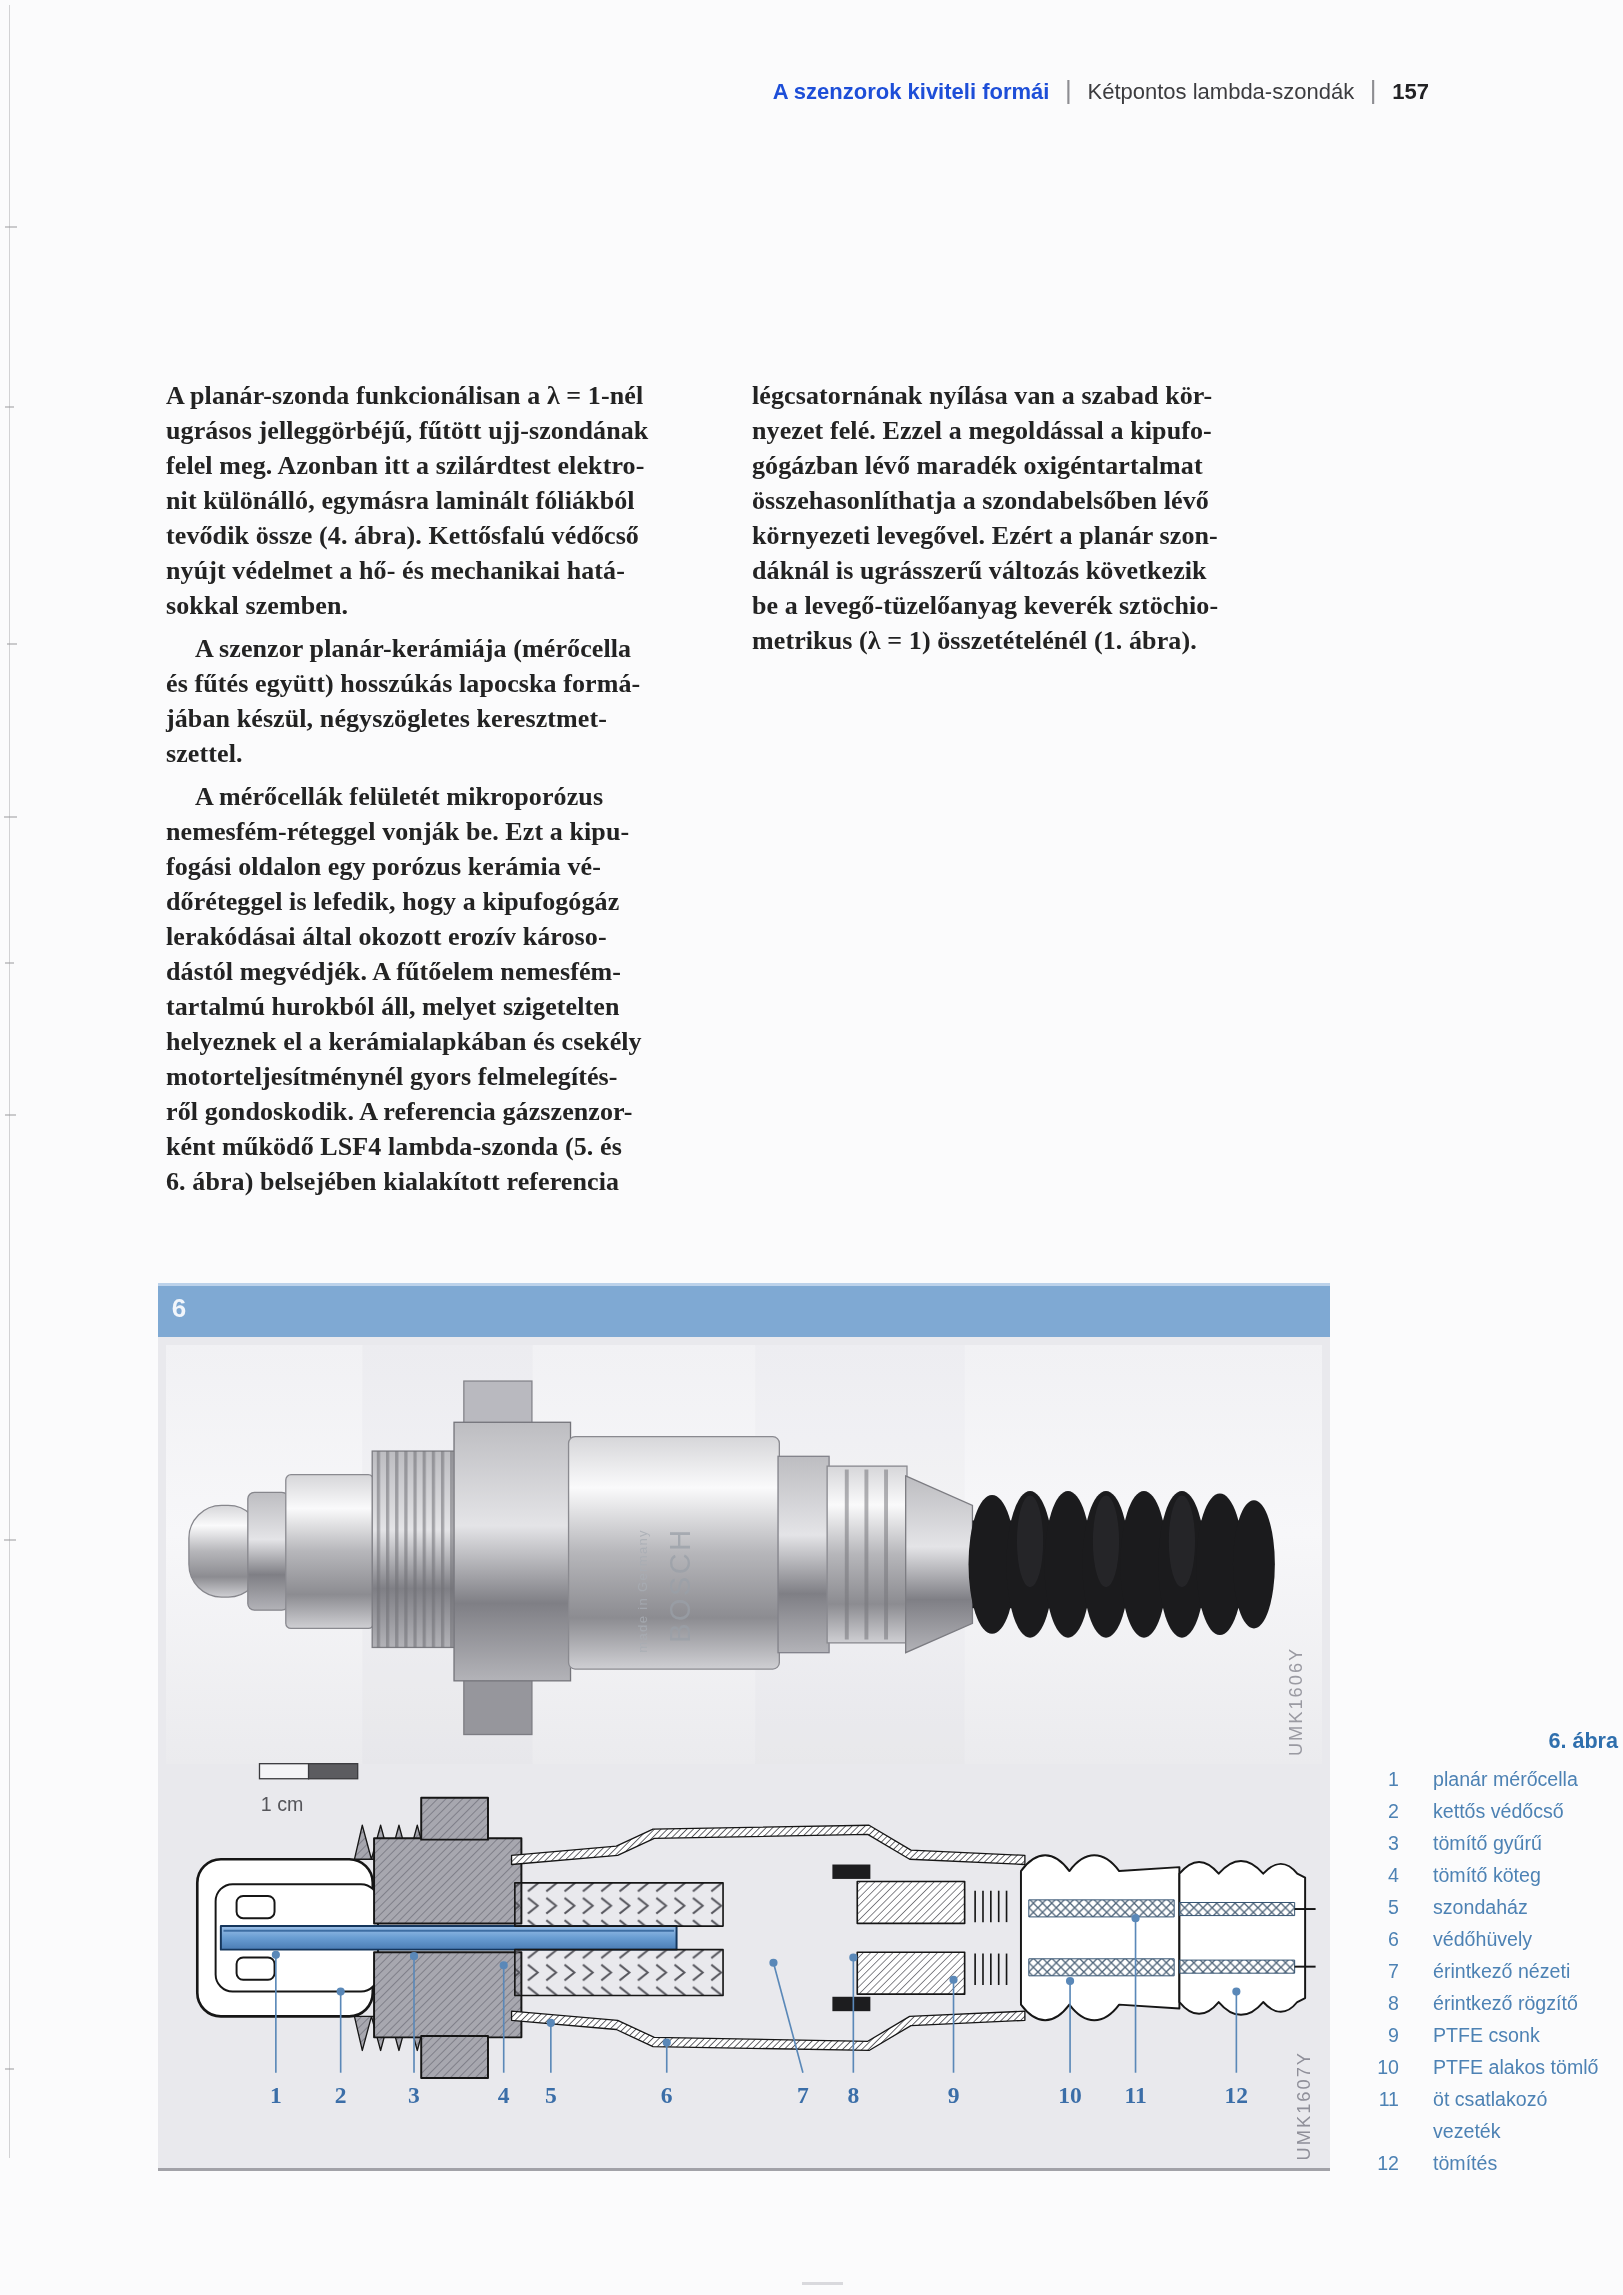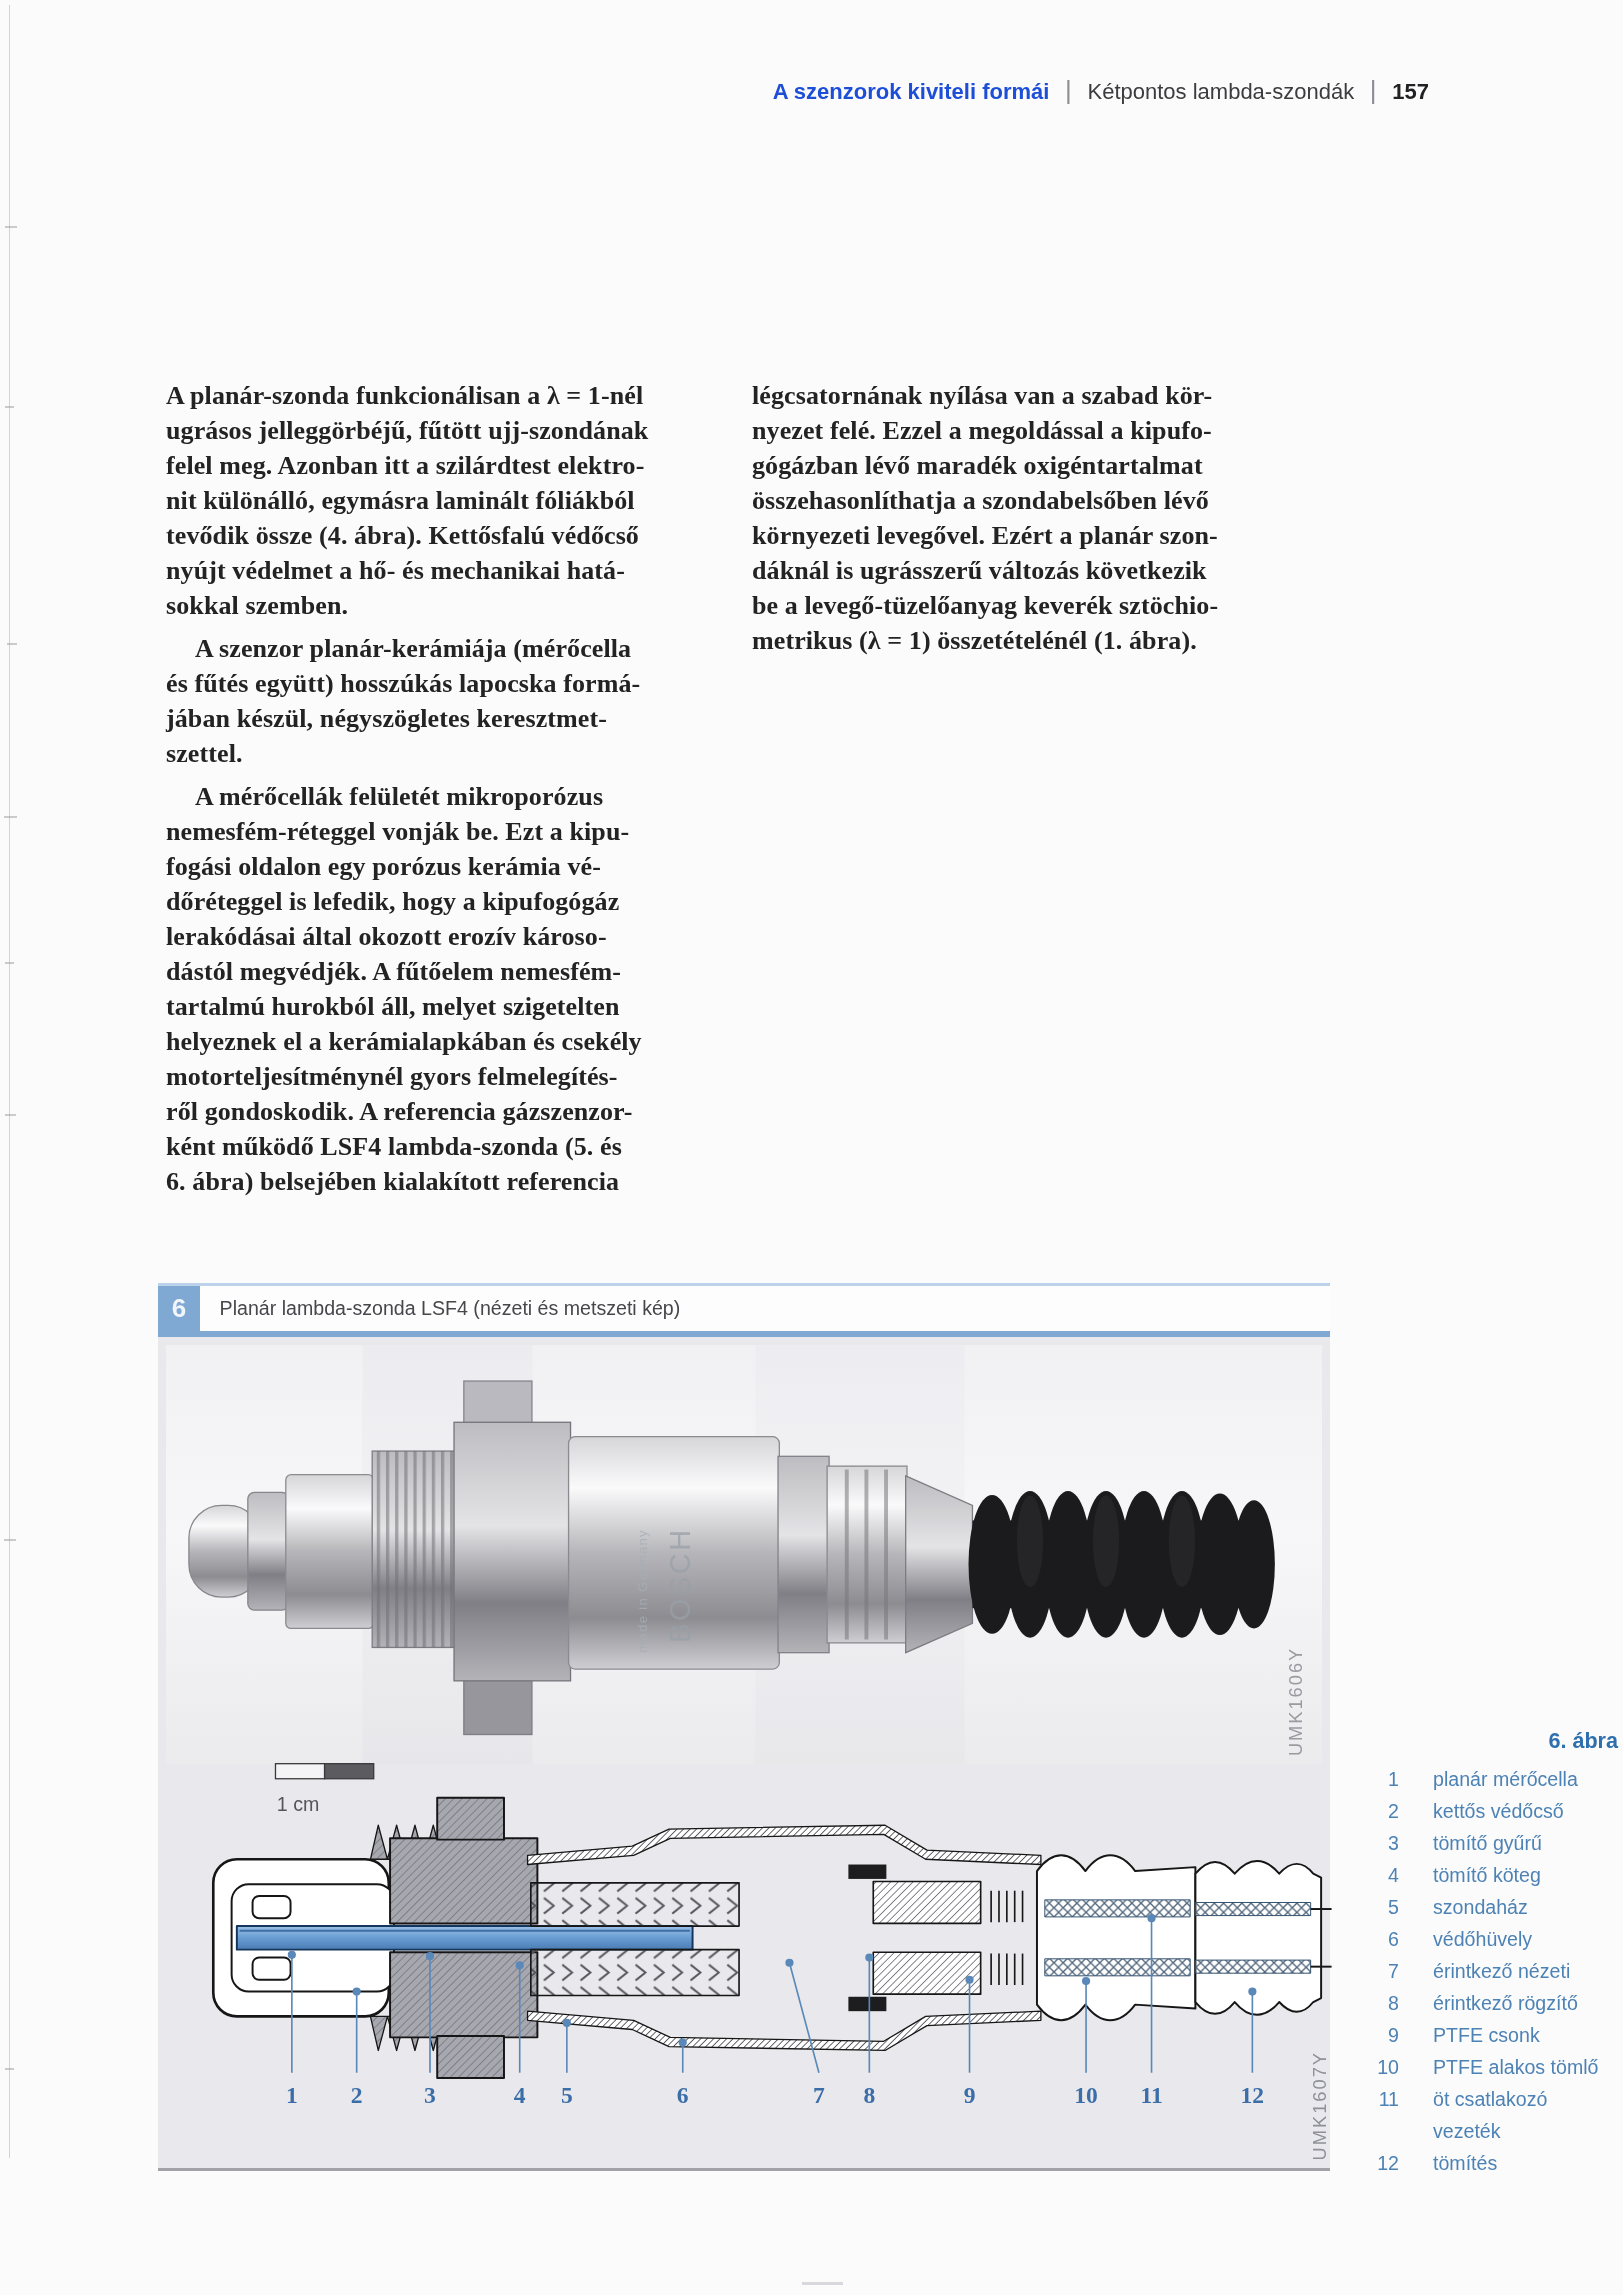--- a/index.html
+++ b/index.html
@@ -26,21 +26,21 @@
   .fig-banner{position:absolute;left:158px;top:1283px;width:1172px;height:54px;
               background:#7fa9d3;border-top:3.9px solid #bcd2ea;box-sizing:border-box;display:flex;}
   .fig-num{width:42px;height:45px;display:flex;align-items:center;justify-content:center;
            color:#f2f6fb;font-family:"Liberation Sans",sans-serif;font-weight:bold;font-size:26px;}
   .fig-caption-box{flex:1;height:45px;background:#fdfdfe;display:flex;align-items:center;padding-left:19.6px;
            font-family:"Liberation Sans",sans-serif;font-size:19.6px;color:#47474b;}
   
   .fig-box{position:absolute;left:158px;top:1337px;width:1172px;height:834px;background:#e9e9ed;
            border-bottom:3.9px solid #a2a2a8;box-sizing:border-box;}
   .photo-area{position:absolute;left:7.9px;top:7.9px;width:1156px;height:419px;}
-  .diagram-area{position:absolute;left:16px;top:424px;width:960px;height:410px;}
+  .diagram-area{position:absolute;left:0px;top:424px;width:960px;height:410px;}
   svg{display:block;}
   
   .legend{position:absolute;left:1365px;top:1728px;width:253px;
           font-family:"Liberation Sans",sans-serif;color:#4d82b4;}
   .legend .title{font-size:21.6px;font-weight:bold;color:#2f6fad;margin-bottom:9.2px;text-align:right;}
   .legend .row{display:flex;font-size:19.6px;line-height:32px;}
   .legend .n{width:34px;text-align:right;padding-right:13px;flex:none;}
   .legend .lbl{width:170px;margin-left:21px;}
 </style>
 </head>
@@ -99,21 +99,20 @@
 gógázban lévő maradék oxigéntartalmat
 összehasonlíthatja a szondabelsőben lévő
 környezeti levegővel. Ezért a planár szon-
 dáknál is ugrásszerű változás következik
 be a levegő-tüzelőanyag keverék sztöchio-
 metrikus (λ = 1) összetételénél (1. ábra).</p>
   </div>
 
   <div class="fig-banner">
     <div class="fig-num">6</div>
-    <div class="fig-caption-box">Planár lambda-szonda LSF4 (nézeti és metszeti kép)</div>
   </div>
 
   <div class="fig-box">
 
     <div class="photo-area">
       <svg viewBox="0 0 1766 640" width="1156" height="419">
         <defs>
           <linearGradient id="phbg" x1="0" y1="0" x2="0" y2="1">
             <stop offset="0" stop-color="#f1f1f4"></stop>
               <stop offset="0.45" stop-color="#f7f7f9"></stop>

